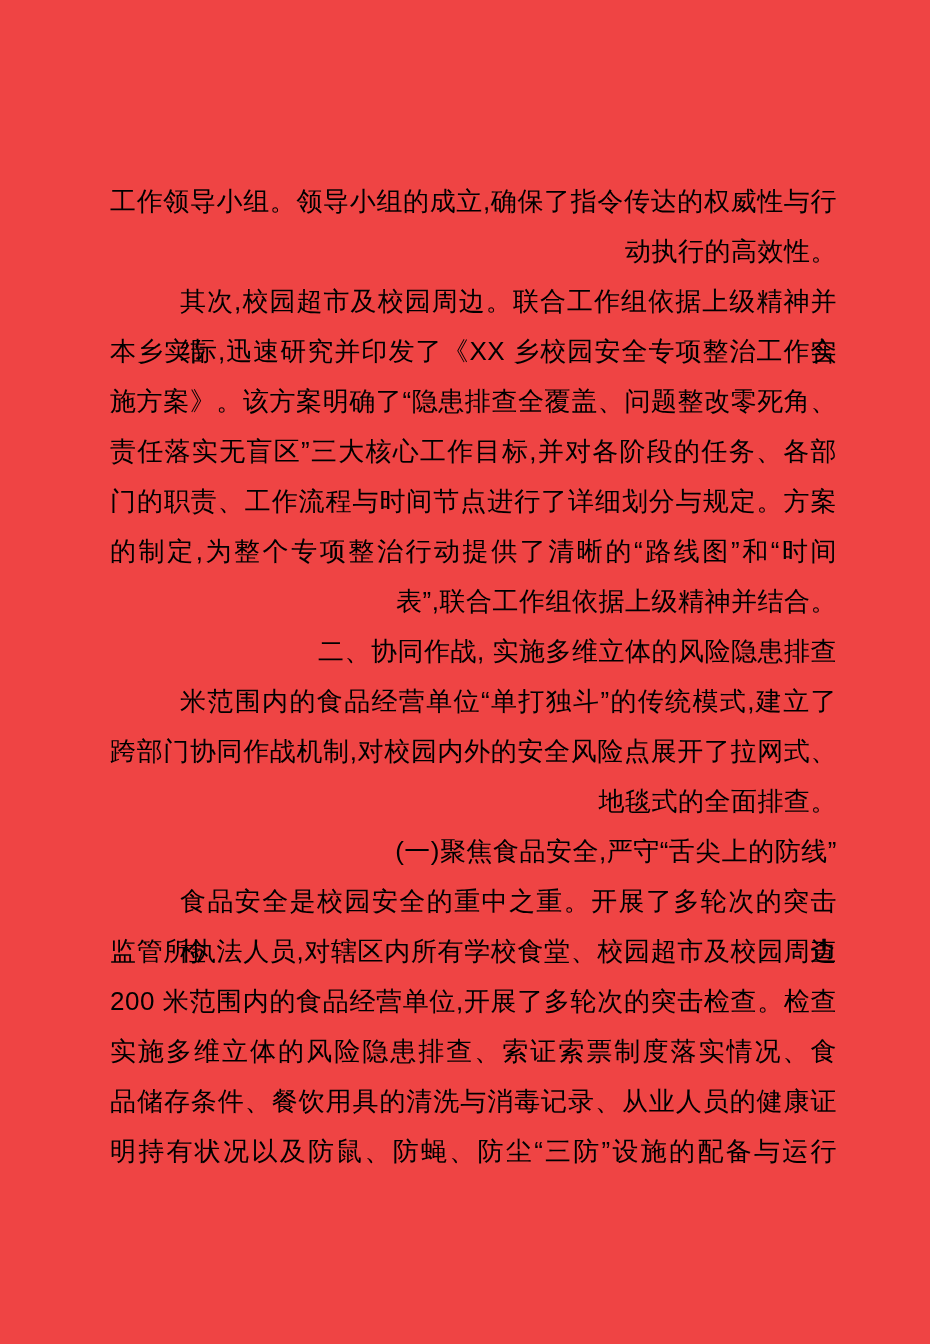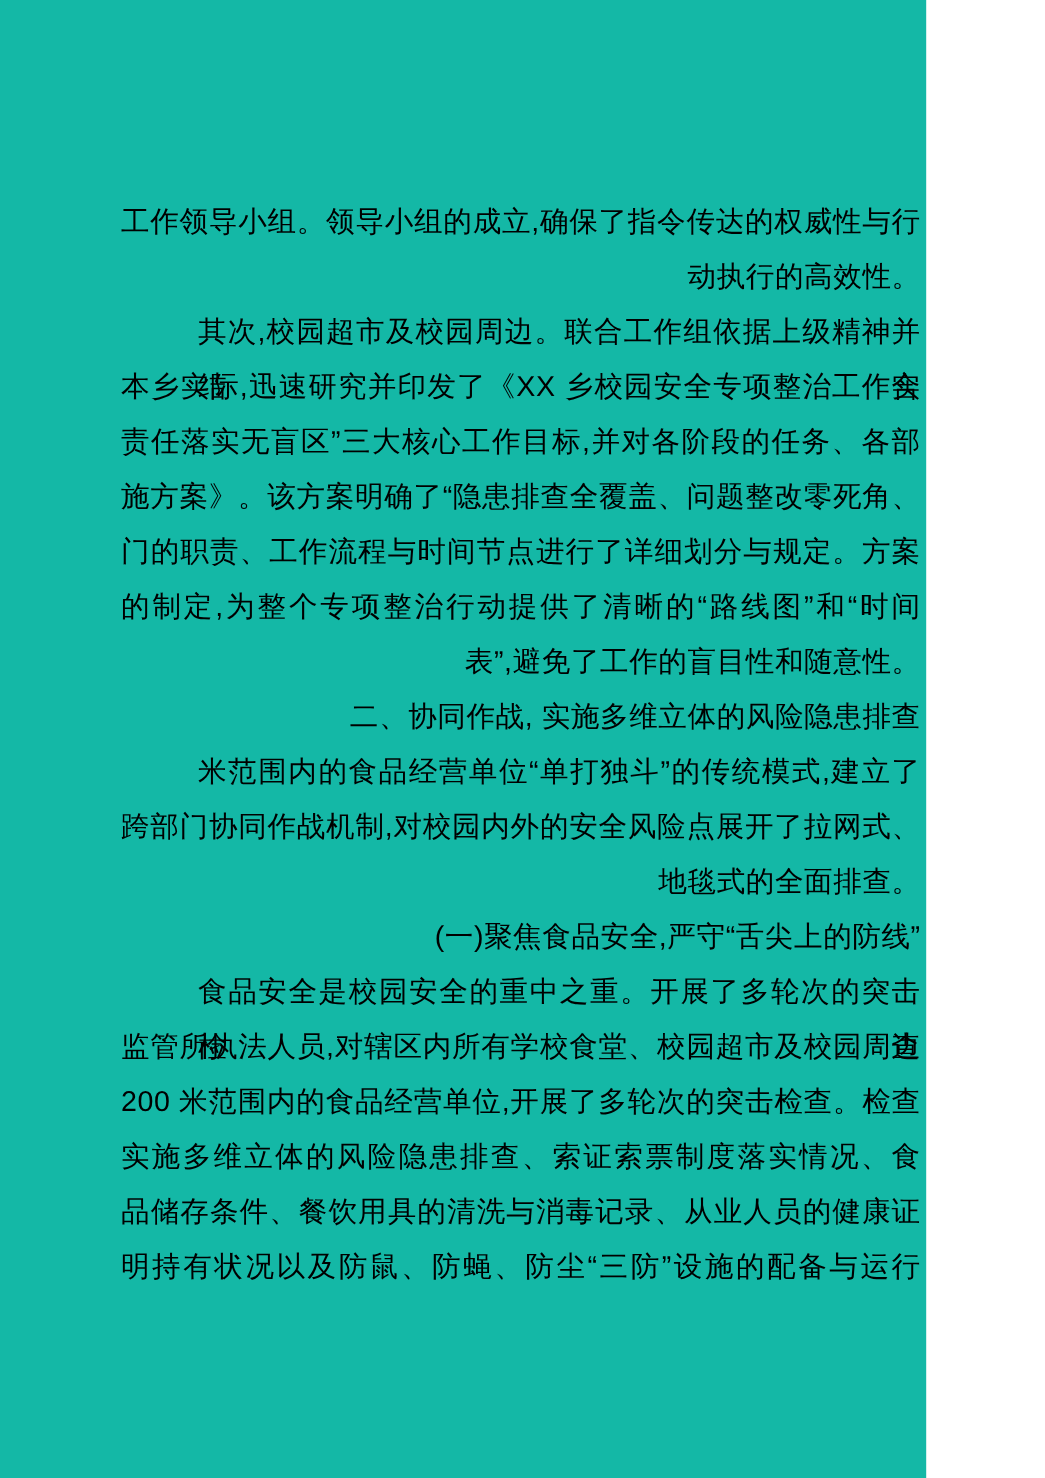--- a/index.html
+++ b/index.html
@@ -2,23 +2,23 @@
 <html lang="zh"><head>
 <meta charset="utf-8">
 <style>
   html, body {
     margin: 0;
     padding: 0;
     background: #ffffff;
   }
   .page {
     position: relative;
-    width: 842px;
+    width: 930px;
     height: 1344px;
-    background: #14b8a6;
+    background: #ef4444;
     overflow: hidden;
     font-family: "Liberation Sans", "DejaVu Sans", sans-serif;
     color: #000000;
   }
   .doc-body {
     position: absolute;
     left: 110px;
     top: 176px;
     width: 727px;
   }
@@ -44,25 +44,25 @@
 </style>
 </head>
 <body>
 
 <div class="page">
   <div class="doc-body">
       <div class="line fill">工作领导小组。领导小组的成立,确保了指令传达的权威性与行</div>
       <div class="line">动执行的高效性。</div>
       <div class="line indent fill">其次,校园超市及校园周边。联合工作组依据上级精神并结合</div>
       <div class="line fill">本乡实际,迅速研究并印发了《XX 乡校园安全专项整治工作实</div>
+      <div class="line fill">施方案》。该方案明确了“隐患排查全覆盖、问题整改零死角、</div>
       <div class="line fill">责任落实无盲区”三大核心工作目标,并对各阶段的任务、各部</div>
-      <div class="line fill">施方案》。该方案明确了“隐患排查全覆盖、问题整改零死角、</div>
       <div class="line fill">门的职责、工作流程与时间节点进行了详细划分与规定。方案</div>
       <div class="line fill">的制定,为整个专项整治行动提供了清晰的“路线图”和“时间</div>
-      <div class="line">表”,避免了工作的盲目性和随意性。</div>
+      <div class="line">表”,联合工作组依据上级精神并结合。</div>
       <div class="line indent">二、协同作战, 实施多维立体的风险隐患排查</div>
       <div class="line indent fill">米范围内的食品经营单位“单打独斗”的传统模式,建立了</div>
       <div class="line fill">跨部门协同作战机制,对校园内外的安全风险点展开了拉网式、</div>
       <div class="line">地毯式的全面排查。</div>
       <div class="line indent">(一)聚焦食品安全,严守“舌尖上的防线”</div>
       <div class="line indent fill">食品安全是校园安全的重中之重。开展了多轮次的突击检查</div>
       <div class="line fill">监管所执法人员,对辖区内所有学校食堂、校园超市及校园周边</div>
       <div class="line fill">200 米范围内的食品经营单位,开展了多轮次的突击检查。检查</div>
       <div class="line fill">实施多维立体的风险隐患排查、索证索票制度落实情况、食</div>
       <div class="line fill">品储存条件、餐饮用具的清洗与消毒记录、从业人员的健康证</div>

